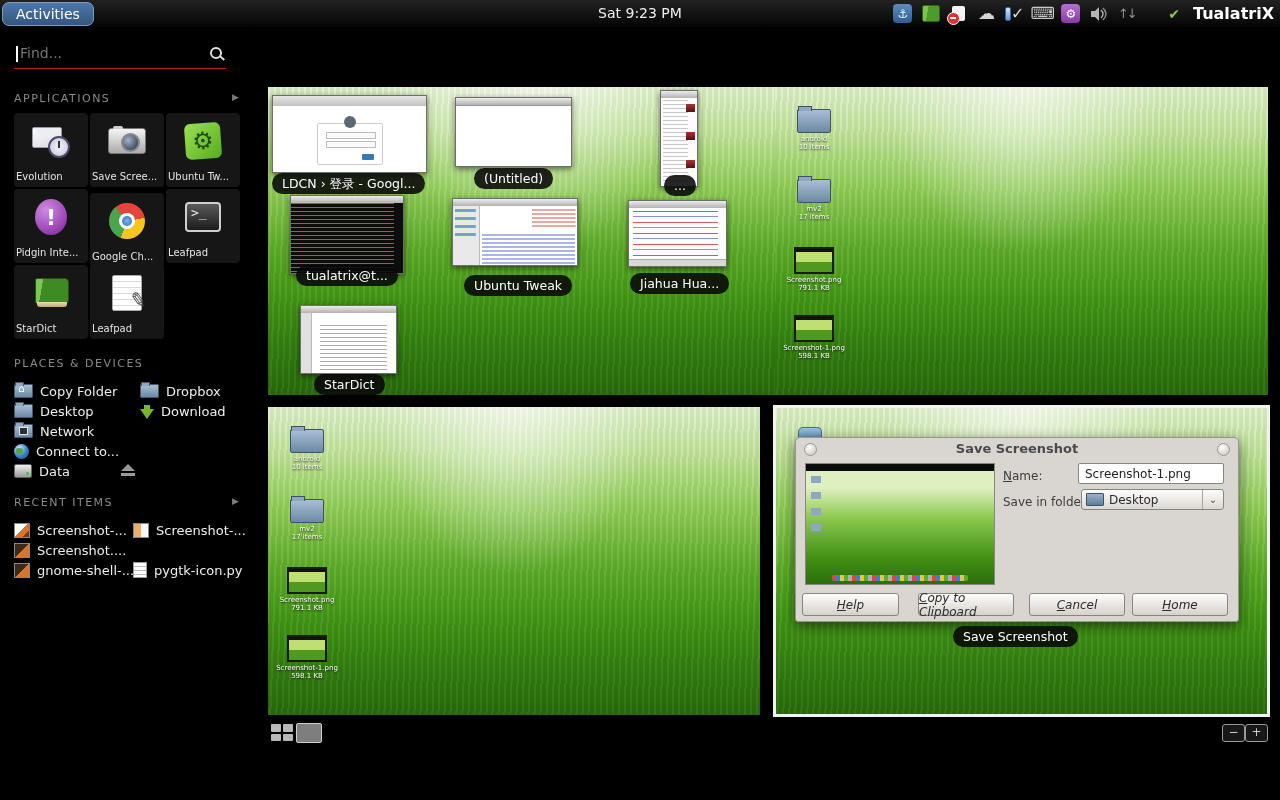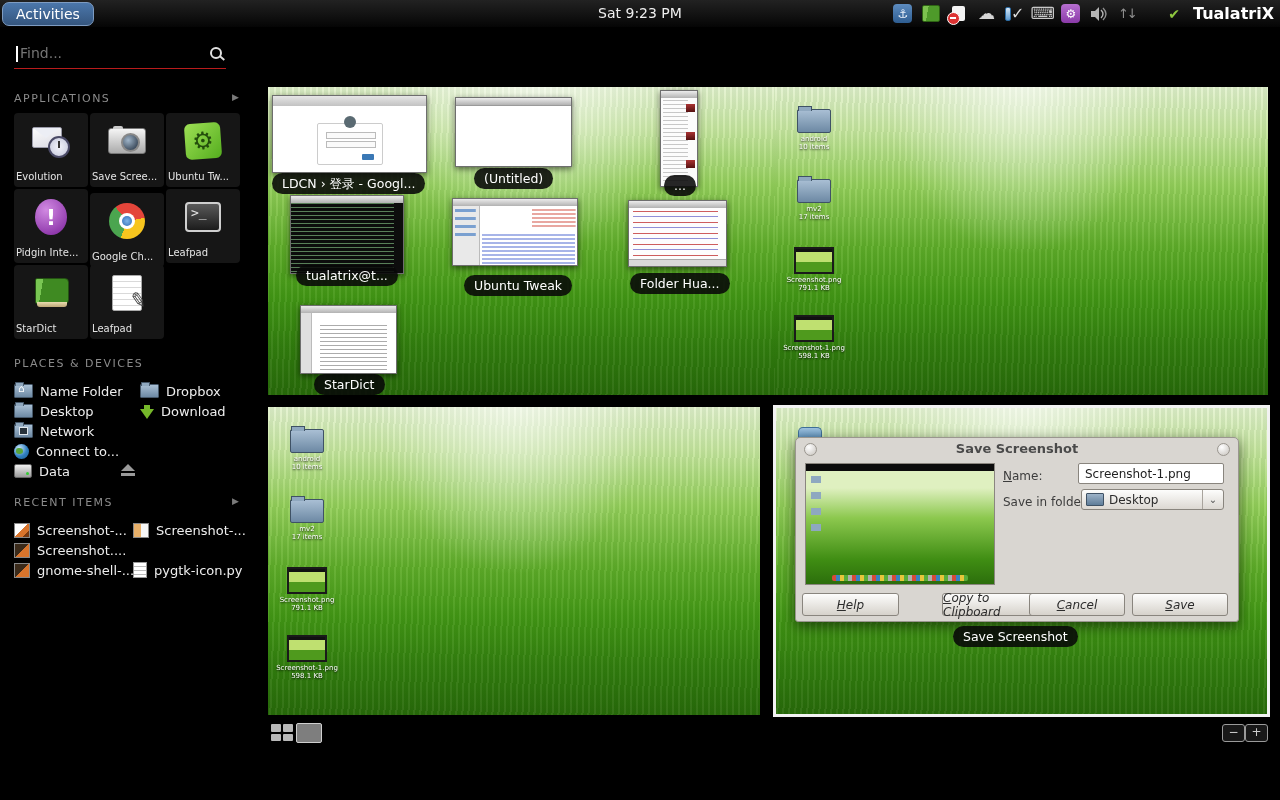--- a/index.html
+++ b/index.html
@@ -271,21 +271,21 @@
             <span class="pen">✎</span>
           </div>
         </div>
       <div class="alabel">Leafpad</div>
     </div>
 
     <div class="sechdr" style="top:357px">PLACES &amp; DEVICES</div>
 
     <div class="prow" style="left:14px;top:382px">
       <span class="folder16 fhome"></span>
-      <span class="plabel">Name Folder</span>
+      <span class="plabel">Copy Folder</span>
     </div>
     <div class="prow" style="left:140px;top:382px">
       <span class="folder16"></span>
       <span class="plabel">Dropbox</span>
     </div>
     <div class="prow" style="left:14px;top:402px">
       <span class="folder16"></span>
       <span class="plabel">Desktop</span>
     </div>
     <div class="prow" style="left:140px;top:402px">
@@ -375,21 +375,21 @@
       <div class="ut-side"></div>
       <div class="ut-main"></div>
     </div>
     <div class="wlabel" style="left:196px;top:188px">Ubuntu Tweak</div>
 
     <div class="mwin" style="left:360px;top:113px;width:97px;height:65px">
       <div class="mtitle"></div>
       <div class="chat-body"></div>
       <div class="chat-foot"></div>
     </div>
-    <div class="wlabel" style="left:362px;top:186px">Folder Hua...</div>
+    <div class="wlabel" style="left:362px;top:186px">Jiahua Hua...</div>
 
     <div class="mwin" style="left:32px;top:218px;width:95px;height:67px">
       <div class="mtitle"></div>
       <div class="sd-side"></div>
       <div class="sd-body"></div>
     </div>
     <div class="wlabel" style="left:46px;top:287px">StarDict</div>
   </div>
 
   <div class="ws grass" style="left:775px;top:87px;width:493px;height:308px">
@@ -475,28 +475,28 @@
       <div class="fieldlabel" style="left:207px;top:57px">Save in folder:</div>
       <div class="combo" style="left:285px;top:51px;width:143px;height:21px">
         <span class="cfold"></span>
         <span>Desktop</span>
         <span class="chev">⌄</span>
       </div>
 
       <div class="gtkbtn" style="left:6px;top:155px;width:97px">
           <span>Help</span>
         </div>
-      <div class="gtkbtn" style="left:146px;top:155px;width:96px">
+      <div class="gtkbtn" style="left:122px;top:155px;width:96px">
           <span>Copy to Clipboard</span>
         </div>
       <div class="gtkbtn" style="left:233px;top:155px;width:96px">
           <span>Cancel</span>
         </div>
       <div class="gtkbtn" style="left:336px;top:155px;width:96px">
-          <span>Save</span>
+          <span>Home</span>
         </div>
     </div>
 
     <div class="wlabel" style="left:178px;top:219px">Save Screenshot</div>
   </div>
 
   <div class="wsgrid">
       <i></i>
       <i></i>
       <i></i>

